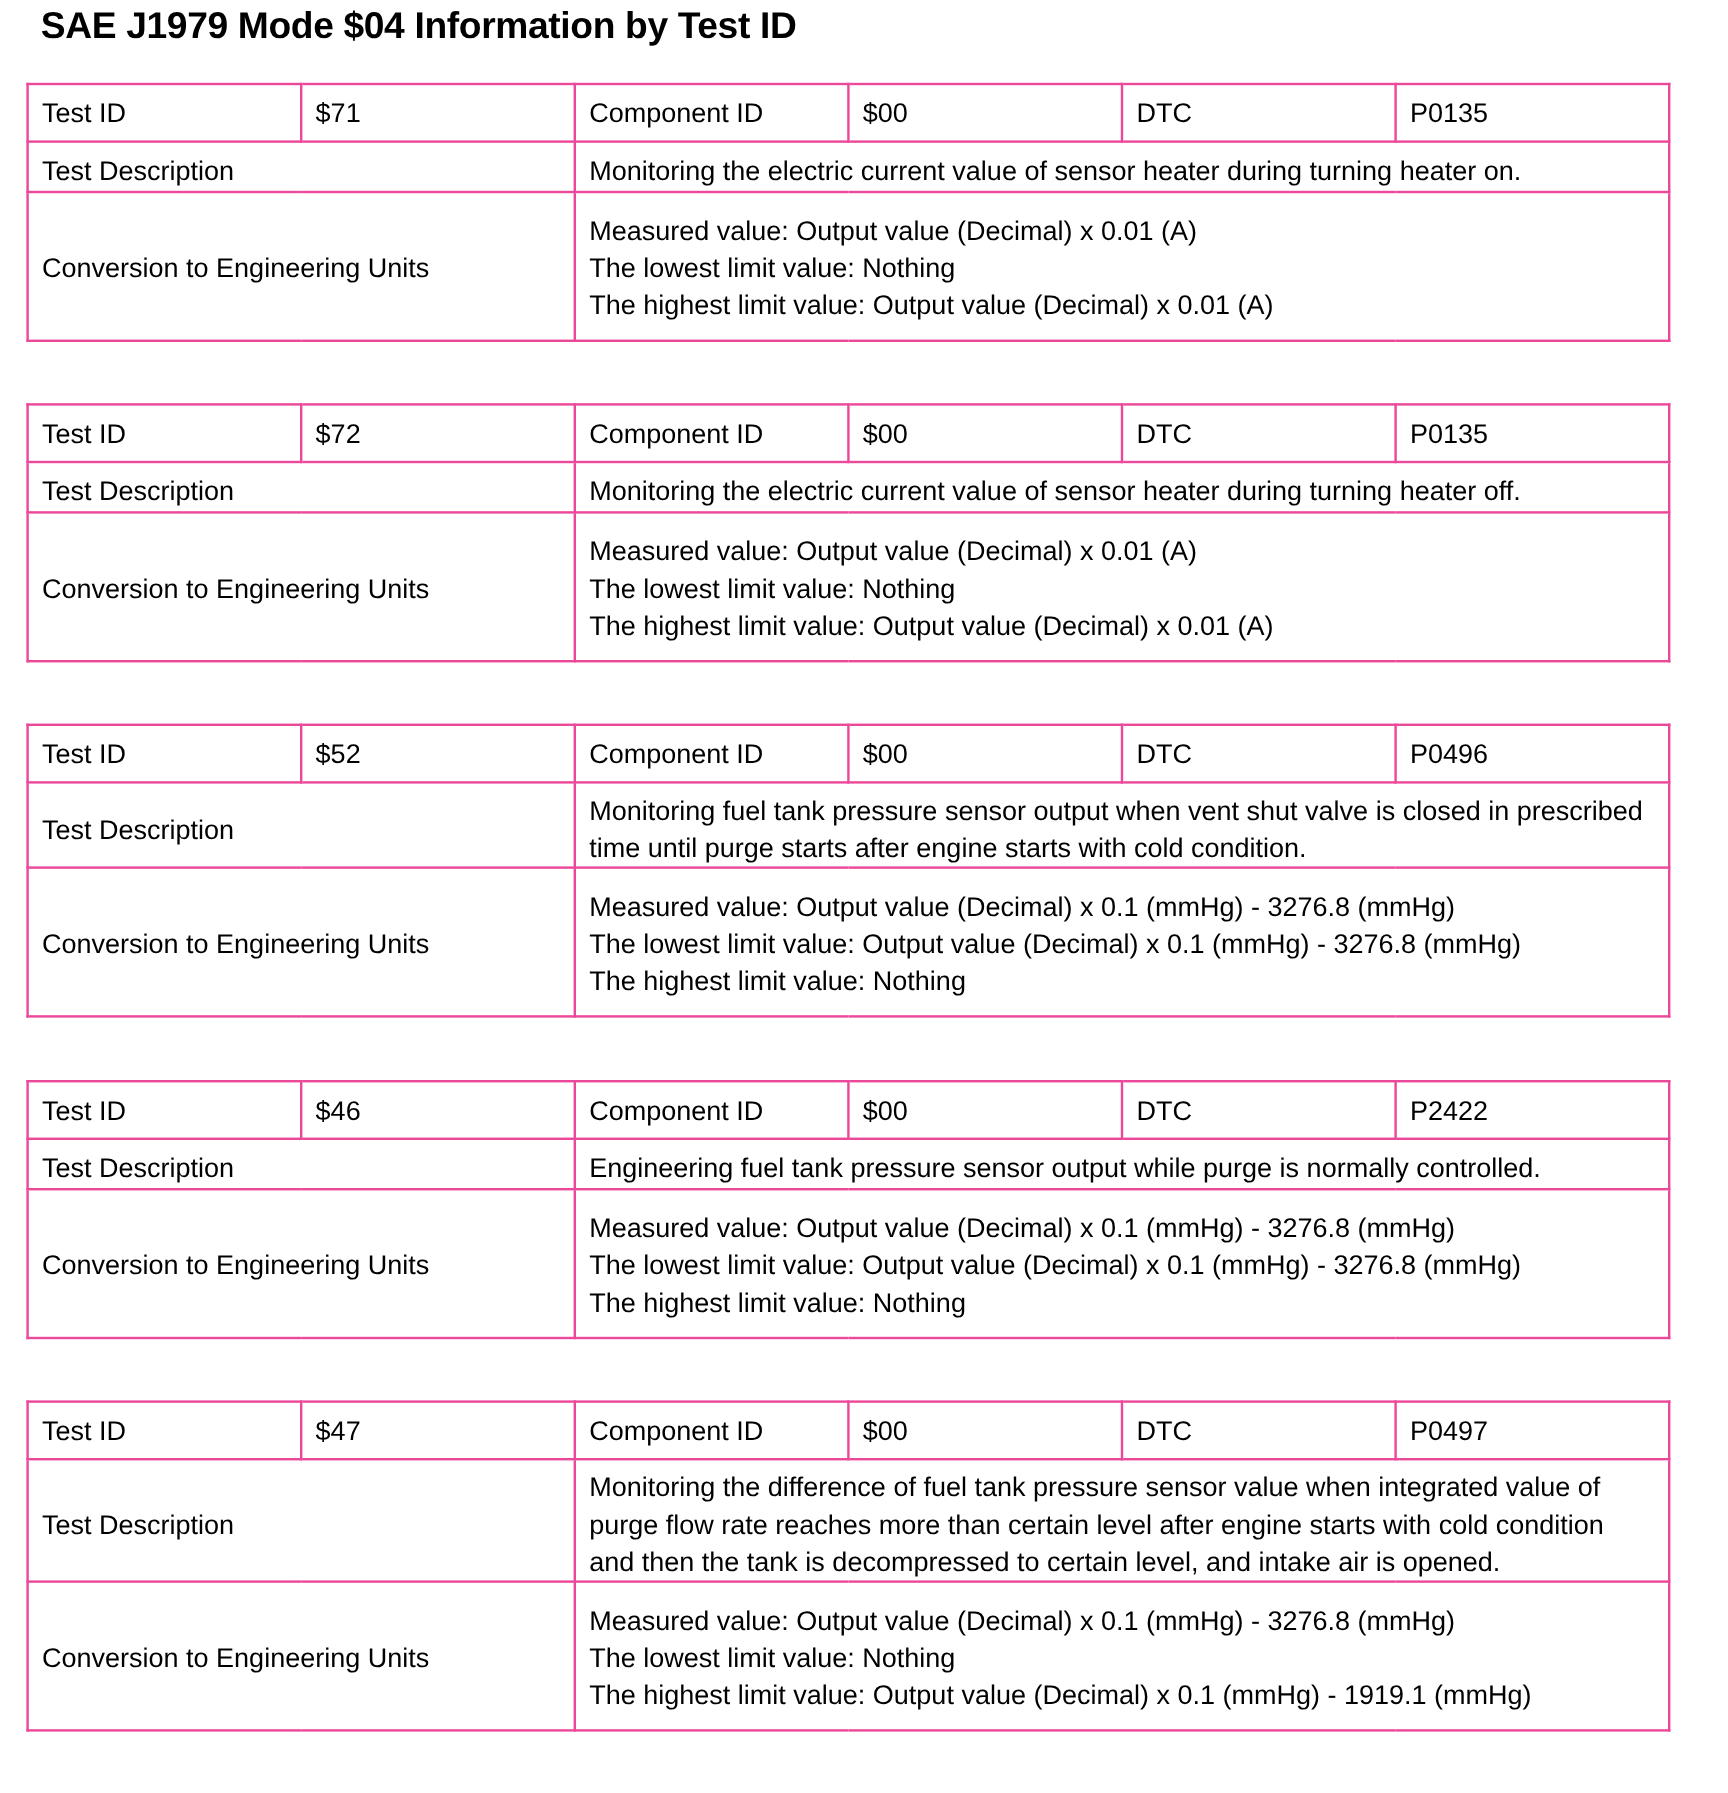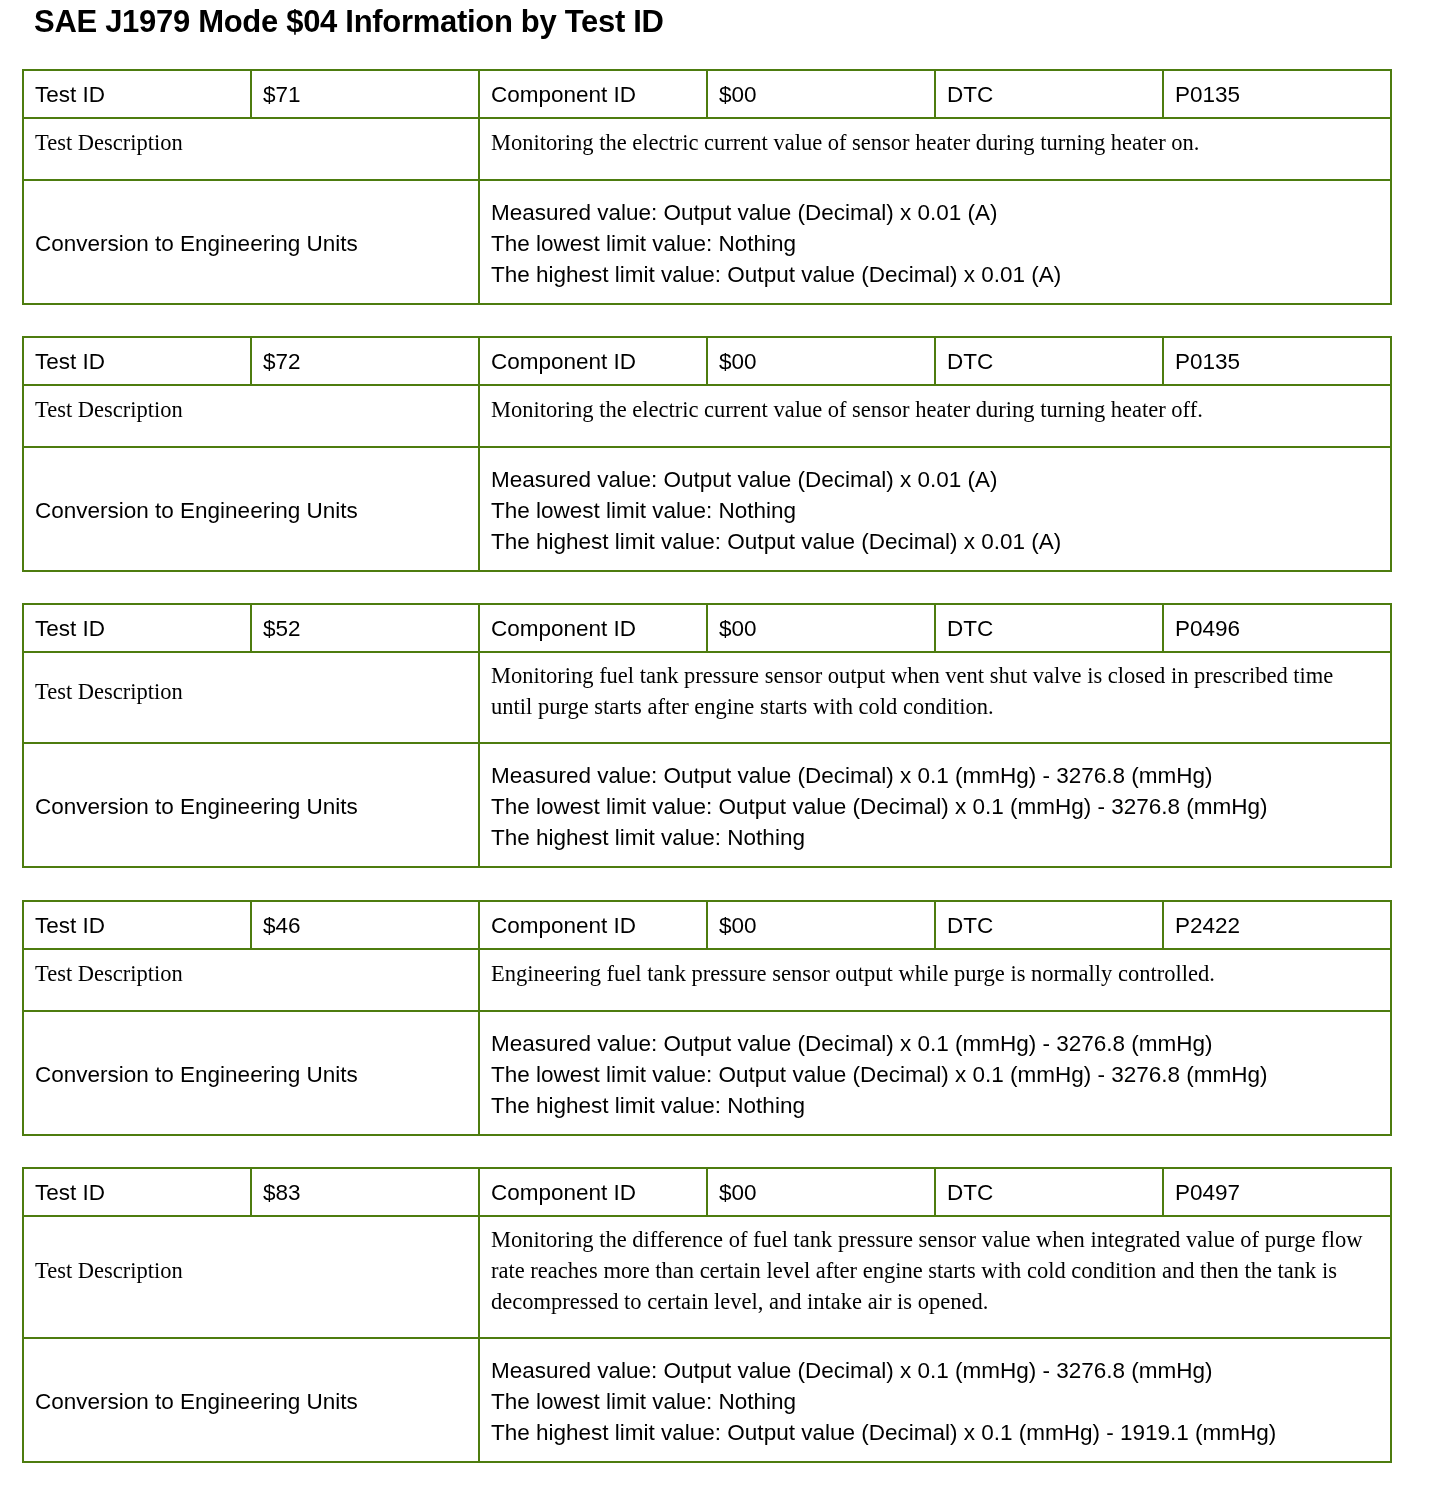--- a/index.html
+++ b/index.html
@@ -23,28 +23,28 @@
   .test-table {
     position: absolute;
     left: 22px;
     width: 1369px;
     border-collapse: collapse;
     table-layout: fixed;
     font-size: 22.5px;
     line-height: 31px;
   }
   .test-table td {
-    border: 2px solid #4d7c0f;
+    border: 2px solid #ec4899;
     padding: 0 11px;
     vertical-align: middle;
     margin-top: 44px;
   }
   .test-table col.c { width: 228px; }
   .row-head td { height: 46px; }
-  .row-desc td { padding-top: 7px; padding-bottom: 20px; font-family: Liberation Serif, serif; }
+  .row-desc td { padding-top: 7px; padding-bottom: 0; }
   .row-desc.single td { height: 33px; }
   .row-conv td { padding-top: 16px; padding-bottom: 13px; }
   .line { display: block; }
 </style>
 </head>
 <body>
 
 <h1 class="page-title">SAE J1979 Mode $04 Information by Test ID</h1>
 
 <table class="test-table" style="top:69px;">
@@ -184,21 +184,21 @@
       <col class="c">
       <col class="c">
       <col class="c">
       <col class="c">
       <col class="c">
       <col class="c">
     </colgroup>
   <tbody>
       <tr class="row-head">
     <td>Test ID</td>
-    <td>$83</td>
+    <td>$47</td>
     <td>Component ID</td>
     <td>$00</td>
     <td>DTC</td>
     <td>P0497</td>
   </tr>
   <tr class="row-desc">
     <td colspan="2">Test Description</td>
     <td colspan="4">Monitoring the difference of fuel tank pressure sensor value when integrated value of purge flow rate reaches more than certain level after engine starts with cold condition and then the tank is decompressed to certain level, and intake air is opened.</td>
   </tr>
   <tr class="row-conv">

